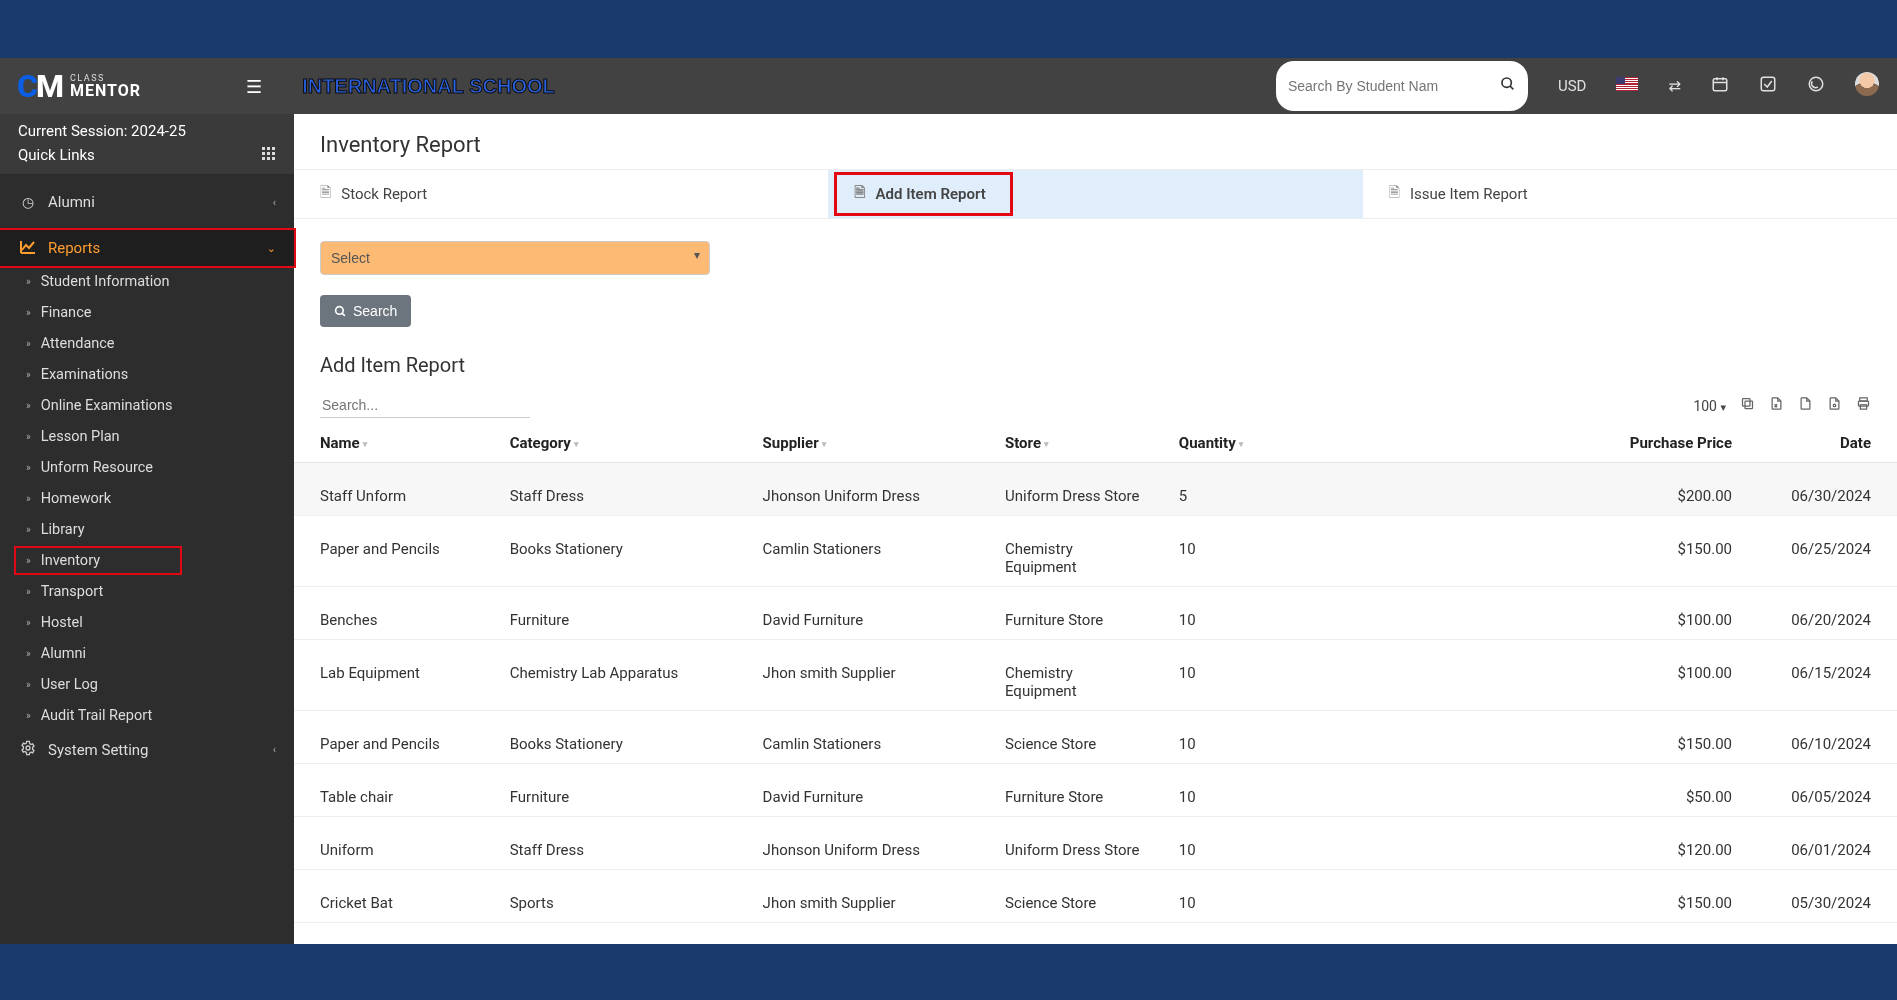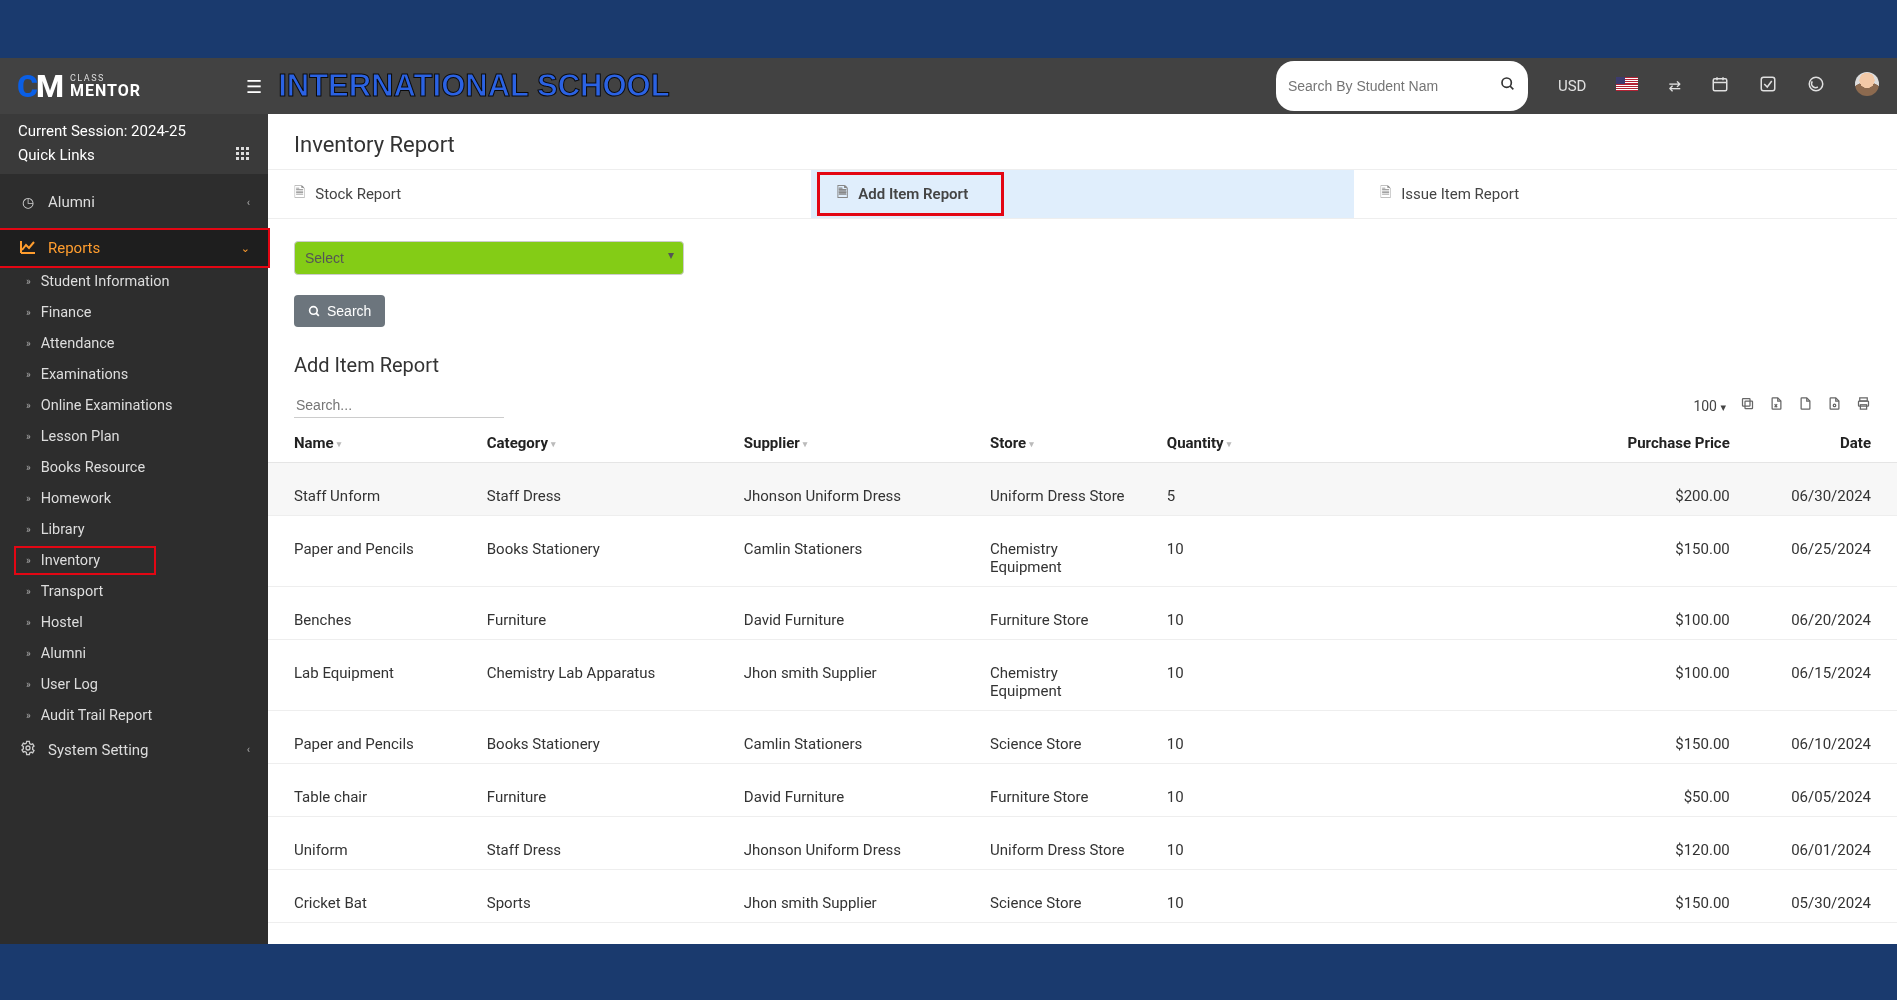--- a/index.html
+++ b/index.html
@@ -11,35 +11,35 @@
 
 .headerbar { height: 56px; background: #424242; display: flex; align-items: center; color: #fff; padding: 0 18px 0 0; }
 .logo-cell { width: 246px; display: flex; align-items: center; padding-left: 17px; gap: 8px; }
 .logo-cm { font-weight: 800; font-size: 32px; letter-spacing: -2px; }
 .logo-cm .c { color: #0a5fe6; }
 .logo-cm .m { color: #fff; }
 .logo-text { display: flex; flex-direction: column; line-height: 1; }
 .logo-text .small { font-size: 9px; letter-spacing: 1.5px; color: #ddd; }
 .logo-text .big { font-size: 16px; font-weight: 700; letter-spacing: 1px; }
 .hamburger { color: #fff; font-size: 18px; cursor: pointer; margin-right: 16px; }
-.school-name { font-family: "Arial Black", Arial, sans-serif; font-weight: 900; font-size: 31px; color: #2b62e3; -webkit-text-stroke: 1px #0a0a0a; letter-spacing: 0px; }
+.school-name { font-family: "Arial Black", Arial, sans-serif; font-weight: 900; font-size: 20px; color: #2b62e3; -webkit-text-stroke: 1px #0a0a0a; letter-spacing: 0px; margin-left: 24px; }
 .header-spacer { flex: 1; }
 .search-pill { background: #fff; border-radius: 18px; height: 50px; width: 252px; display: flex; align-items: center; padding: 0 12px; }
 .search-pill input { border: none; outline: none; flex: 1; font-size: 14px; color: #555; background: transparent; }
 .search-icon-hdr { color: #333; font-size: 15px; }
 .hdr-item { margin-left: 30px; color: #e0e0e0; font-size: 15px; cursor: pointer; }
 .flag { width: 22px; height: 14px; display: inline-block; background: linear-gradient(#b22234 0 7.7%, #fff 0 15.4%, #b22234 0 23.1%, #fff 0 30.8%, #b22234 0 38.5%, #fff 0 46.2%, #b22234 0 53.8%, #fff 0 61.5%, #b22234 0 69.2%, #fff 0 76.9%, #b22234 0 84.6%, #fff 0 92.3%, #b22234 0 100%); position: relative; }
 .flag::before { content:""; position:absolute; left:0; top:0; width:9px; height:7px; background:#3c3b6e; }
 .avatar { width: 24px; height: 24px; border-radius: 50%; background: radial-gradient(circle at 50% 35%, #f3c9a7 0 38%, transparent 39%), radial-gradient(circle at 50% 120%, #8c6a4f 0 60%, #ddd 61%); background-color:#ddd; display: inline-block; }
 
 
 .body-row { flex: 1; display: flex; overflow: hidden; }
 
 
-.sidebar { width: 268px; background: #2d2d2d; color: #ccc; display: flex; flex-direction: column; font-size: 15px; }
+.sidebar { width: 294px; background: #2d2d2d; color: #ccc; display: flex; flex-direction: column; font-size: 15px; }
 .side-block { background: #3a3a3a; padding: 8px 18px 10px; }
 .session-line { color: #fff; font-size: 15px; margin-bottom: 6px; }
 .quick-row { display: flex; align-items: center; justify-content: space-between; color: #fff; }
 .grid-icon { font-size: 14px; color: #ddd; }
 .side-gap { height: 10px; }
 .side-item { display: flex; align-items: center; padding: 9px 18px; color: #ddd; cursor: pointer; position: relative; }
 .side-item .ic { width: 20px; text-align: center; margin-right: 10px; color: #ccc; font-size: 14px; }
 .side-item .chev { margin-left: auto; font-size: 11px; color: #aaa; }
 .side-item.active-orange { background: #1e1e1e; color: #ff9d2e; }
 .side-item.active-orange .ic { color: #ff9d2e; }
@@ -55,21 +55,21 @@
 .content { flex: 1; background: #fff; overflow: auto; padding: 0; }
 .page-title { font-size: 22px; color: #333; padding: 18px 26px 12px; }
 .tabs { display: flex; border-top: 1px solid #eee; border-bottom: 1px solid #eee; }
 .tab { flex: 1; padding: 12px 26px; display: flex; align-items: center; gap: 10px; color: #444; font-size: 15px; cursor: pointer; position: relative; }
 .tab .doc-ic { color: #888; font-size: 14px; }
 .tab.active { background: #e0eefc; font-weight: 600; }
 .tab.active .redframe { position: absolute; left: 6px; right: 350px; top: 2px; bottom: 2px; border: 3px solid #e30613; }
 .filter-zone { padding: 22px 26px 10px; }
 .lbl { font-size: 15px; font-weight: 600; color: #222; margin-bottom: 6px; display: block; }
 .select-wrap { position: relative; width: 390px; }
-.select-wrap select { width: 100%; height: 34px; border: 1px solid #ccc; border-radius: 4px; padding: 0 10px; font-size: 14px; color: #555; background:#84cc16; appearance:none; }
+.select-wrap select { width: 100%; height: 34px; border: 1px solid #ccc; border-radius: 4px; padding: 0 10px; font-size: 14px; color: #555; background:#fdba74; appearance:none; }
 .select-wrap::after { content:"▾"; position:absolute; right:10px; top:7px; color:#555; pointer-events:none; font-size:12px; }
 .search-btn-row { display: flex; padding: 10px 26px 18px; }
 .btn-search { background: #6c757d; color: #fff; border: none; border-radius: 4px; padding: 8px 14px; font-size: 14px; cursor: pointer; display: flex; align-items: center; gap: 6px; }
 .section-title { font-size: 20px; color: #333; padding: 8px 26px 12px; }
 .table-tools { display: flex; align-items: center; padding: 4px 26px 6px; gap: 14px; }
 .tbl-search { border: none; border-bottom: 1px solid #ccc; outline: none; font-size: 14px; color: #666; width: 210px; padding: 4px 2px; }
 .tools-spacer { flex: 1; }
 .tool-ic { color: #666; font-size: 15px; cursor: pointer; }
 
 table.report { width: calc(100% - 0px); border-collapse: collapse; font-size: 15px; color: #333; }
@@ -198,21 +198,21 @@
       <div class="sub-item">
               <span class="dbl">»</span>
               <span>Online Examinations</span>
             </div>
       <div class="sub-item">
               <span class="dbl">»</span>
               <span>Lesson Plan</span>
             </div>
       <div class="sub-item">
               <span class="dbl">»</span>
-              <span>Books Resource</span>
+              <span>Unform Resource</span>
             </div>
       <div class="sub-item">
               <span class="dbl">»</span>
               <span>Homework</span>
             </div>
       <div class="sub-item">
               <span class="dbl">»</span>
               <span>Library</span>
             </div>
       <div class="sub-item hl">

